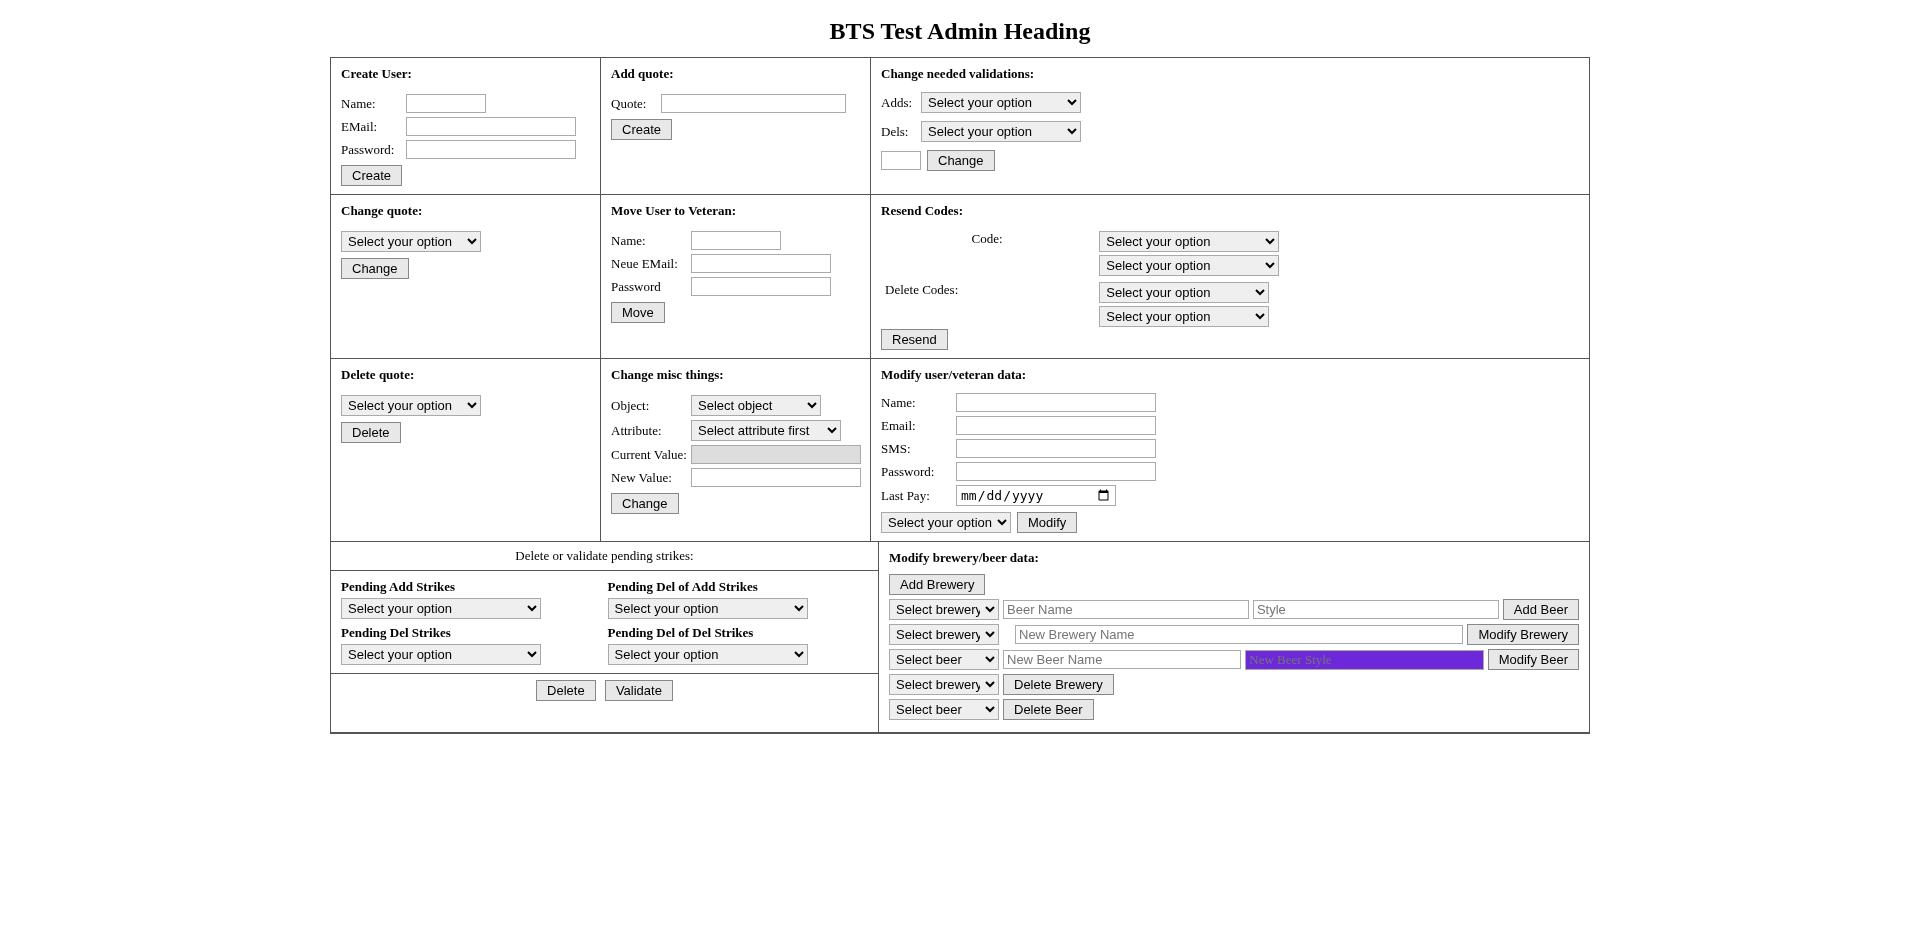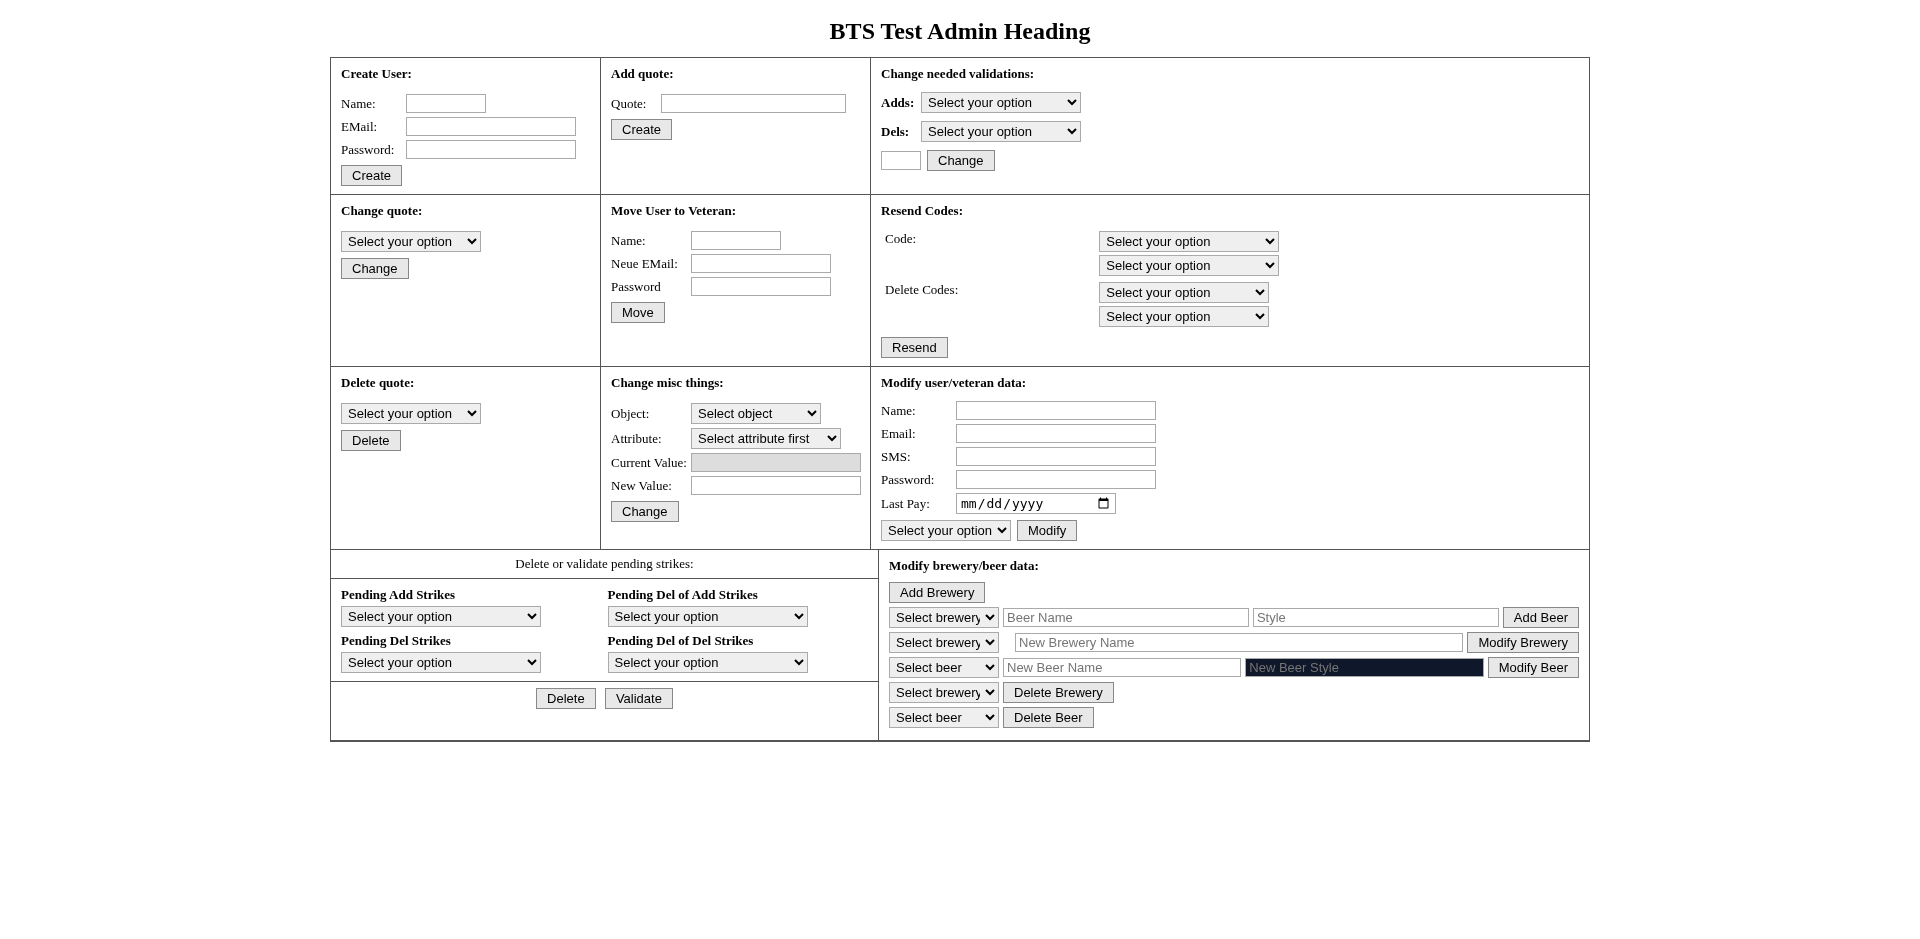--- a/index.html
+++ b/index.html
@@ -76,21 +76,21 @@
     .create-user label { min-width: 65px; }
     .create-user input[type="text"] { width: 100px; }
     .create-user input[name="email"] { width: 170px; }
     .create-user input[name="password"] { width: 170px; }
 
     
     .add-quote label { min-width: 50px; }
     .add-quote input { width: 180px; }
 
     
-    .change-validations .row-label label { min-width: 40px; font-weight: bold; }
+    .change-validations .row-label label { min-width: 40px; }
     .change-validations select { width: 160px; }
     .change-validations input[type="text"] { width: 40px; }
 
     
     .change-quote select { width: 130px; }
 
     
     .resend-codes table { border-collapse: collapse; width: 100%; }
     .resend-codes td { padding: 2px 4px; vertical-align: middle; }
     .resend-codes select { width: 170px; }
@@ -254,21 +254,21 @@
         <button>Move</button>
       </div>
     </div>
 
     <div class="cell resend-codes">
       <div class="cell-title">Resend Codes:</div>
       <div style="height:4px"></div>
       <table>
         <tbody>
             <tr>
-          <td style="vertical-align:top; padding-right:6px;">Code:</td>
+          <td style="vertical-align:top; padding-right:6px;text-align:center;">Code:</td>
           <td>
             <div>
               <select style="width:180px">
                 <option>Select your option</option>
               </select>
             </div>
             <div style="margin-top:3px">
               <select style="width:180px">
                 <option>Select your option</option>
               </select>
@@ -285,21 +285,21 @@
             </div>
             <div style="margin-top:3px">
               <select style="width:170px">
                 <option>Select your option</option>
               </select>
             </div>
           </td>
         </tr>
       </tbody>
         </table>
-      <div style="margin-top:8px">
+      <div style="margin-top:0">
         <button>Resend</button>
       </div>
     </div>
   </div>
 
   <div class="row3">
 
     <div class="cell delete-quote row3-left">
       <div class="cell-title">Delete quote:</div>
       <div style="height:6px"></div>
@@ -431,21 +431,21 @@
         </select>
         <input type="text" style="width: 200px; background: rgb(255, 255, 255); border: 1px solid rgb(170, 170, 170); color: rgb(170, 170, 170); margin-left: 12px;" placeholder="New Brewery Name">
         <button>Modify Brewery</button>
       </div>
 
       <div class="brewery-row">
         <select style="width:110px">
           <option>Select beer</option>
         </select>
         <input type="text" style="width: 160px; background: rgb(255, 255, 255); border: 1px solid rgb(170, 170, 170); color: rgb(170, 170, 170);" placeholder="New Beer Name">
-        <input type="text" style="width: 140px; background: #0f172a; border: 1px solid rgb(170, 170, 170); color: rgb(170, 170, 170);" placeholder="New Beer Style">
+        <input type="text" style="width: 140px; background: #6d28d9; border: 1px solid rgb(170, 170, 170); color: rgb(170, 170, 170); font-family: Liberation Serif, serif;" placeholder="New Beer Style">
         <button>Modify Beer</button>
       </div>
 
       <div class="brewery-row">
         <select style="width:110px">
           <option>Select brewery</option>
         </select>
         <button>Delete Brewery</button>
       </div>
 

